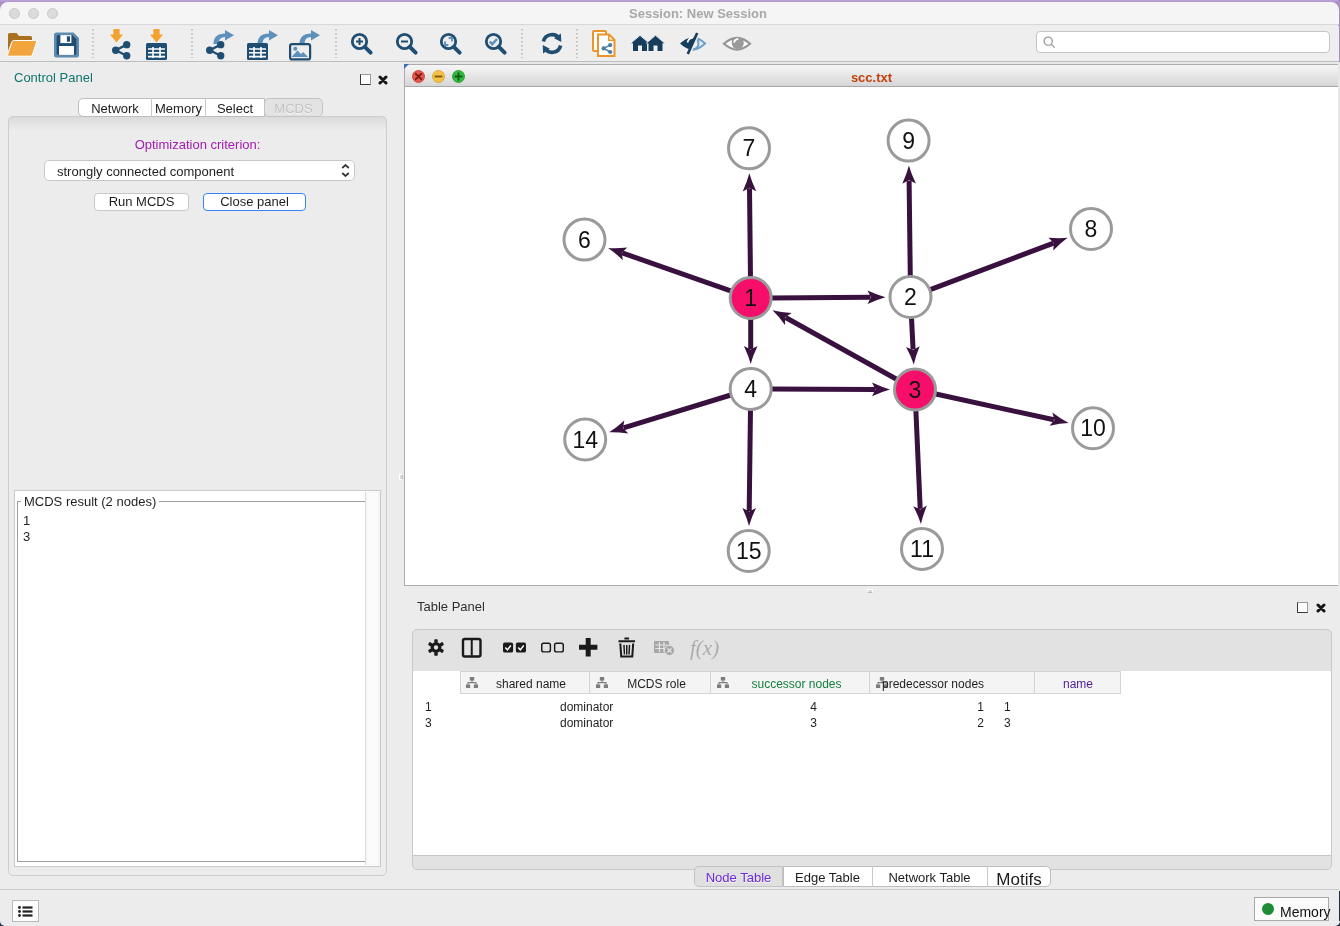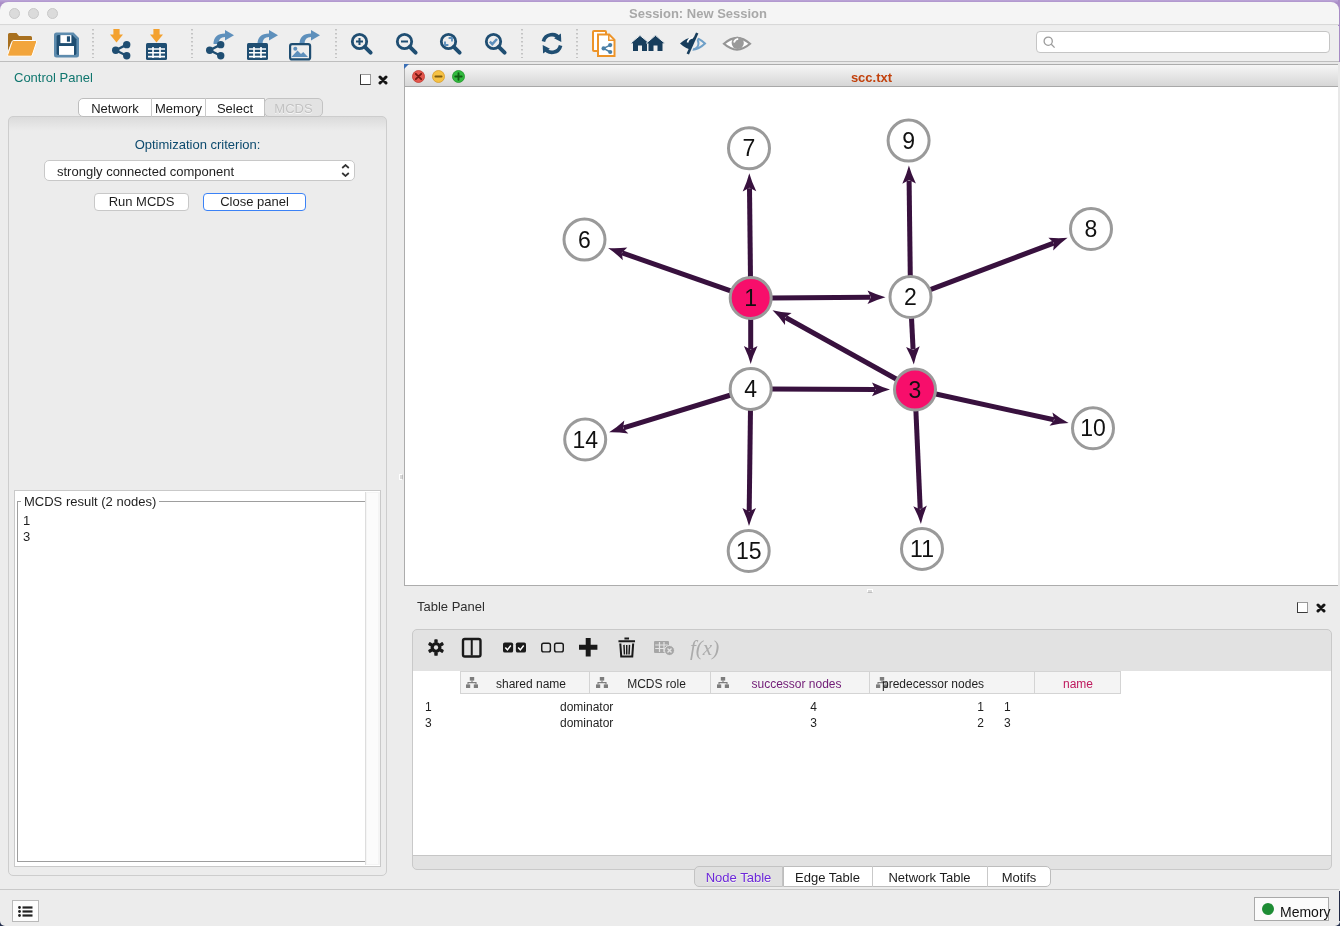--- a/index.html
+++ b/index.html
@@ -191,21 +191,21 @@
   <div class="abs" style="left:0;top:0;width:187px;height:19px;background:#FFFFFF;border:1px solid #BDBDBD;border-radius:5px 0 0 5px;"></div>
   <div class="abs" style="left:73px;top:0;width:1px;height:19px;background:#C9C9C9;"></div>
   <div class="abs" style="left:127px;top:0;width:1px;height:19px;background:#C9C9C9;"></div>
   <div class="abs" style="left:186px;top:0;width:59px;height:19px;background:#E3E3E3;border:1px solid #C3C3C3;border-radius:5px;"></div>
   <div class="abs" style="left:0;top:3px;width:74px;text-align:center;font-size:13px;color:#1C1C1C;">Network</div>
   <div class="abs" style="left:74px;top:3px;width:53px;text-align:center;font-size:13px;color:#1C1C1C;">Memory</div>
   <div class="abs" style="left:128px;top:3px;width:58px;text-align:center;font-size:13px;color:#1C1C1C;">Select</div>
   <div class="abs" style="left:186px;top:3px;width:59px;text-align:center;font-size:13px;color:#C2C2C2;text-shadow:0 1px 0 #F5F5F5;">MCDS</div>
 </div>
 
-<div class="abs" style="left:8px;top:137px;width:379px;height:15px;text-align:center;font-size:13px;color:#0c4a6e;">Optimization criterion:</div>
+<div class="abs" style="left:8px;top:137px;width:379px;height:15px;text-align:center;font-size:13px;color:#a21caf;">Optimization criterion:</div>
 <div class="abs" style="left:44px;top:160px;width:311px;height:21px;background:#FFFFFF;border:1px solid #C8C8C8;border-radius:5px;">
   <div class="abs" style="left:12px;top:3px;font-size:13px;color:#1F1F1F;">strongly connected component</div>
   <svg class="abs" style="right:4px;top:3px;" width="9" height="13" viewBox="0 0 9 13">
       <path d="M1.2 4 L4.5 1 L7.8 4" stroke="#333" stroke-width="1.7" fill="none"></path>
       <path d="M1.2 9 L4.5 12 L7.8 9" stroke="#333" stroke-width="1.7" fill="none"></path>
     </svg>
 </div>
 <div class="abs" style="left:94px;top:193px;width:95px;height:18px;background:#FFFFFF;border:1px solid #C8C8C8;border-radius:4px;text-align:center;font-size:13px;color:#1F1F1F;line-height:16px;">Run MCDS</div>
 <div class="abs" style="left:203px;top:193px;width:103px;height:18px;background:#FFFFFF;border:1px solid #3b82f6;border-radius:4px;text-align:center;font-size:13px;color:#1F1F1F;line-height:16px;">Close panel</div>
 
@@ -383,31 +383,31 @@
       <rect x="7.8" y="7.4" width="4.4" height="3.6" fill="#7D7D7D"></rect>
     </svg>
     <div class="abs" style="left:144px;top:6px;width:109px;text-align:center;font-size:12px;color:#1F1F1F;">MCDS role</div>
     <div class="abs" style="left:253px;top:0;width:159px;height:23px;background:#F4F4F4;border:1px solid #D4D4D4;border-left:none;"></div>
     <svg class="abs" style="left:259px;top:6px;" width="12" height="11" viewBox="0 0 12 11">
       <rect x="3.8" y="0" width="4.4" height="3.6" fill="#7D7D7D"></rect>
       <path d="M6 3.6 L6 5.6 M2 7.4 L2 5.6 L10 5.6 L10 7.4" stroke="#7D7D7D" stroke-width="1.1" fill="none"></path>
       <rect x="-0.2" y="7.4" width="4.4" height="3.6" fill="#7D7D7D"></rect>
       <rect x="7.8" y="7.4" width="4.4" height="3.6" fill="#7D7D7D"></rect>
     </svg>
-    <div class="abs" style="left:265px;top:6px;width:147px;text-align:center;font-size:12px;color:#701a75;">successor nodes</div>
+    <div class="abs" style="left:265px;top:6px;width:147px;text-align:center;font-size:12px;color:#15803d;">successor nodes</div>
     <div class="abs" style="left:412px;top:0;width:165px;height:23px;background:#F4F4F4;border:1px solid #D4D4D4;border-left:none;"></div>
     <svg class="abs" style="left:418px;top:6px;" width="12" height="11" viewBox="0 0 12 11">
       <rect x="3.8" y="0" width="4.4" height="3.6" fill="#7D7D7D"></rect>
       <path d="M6 3.6 L6 5.6 M2 7.4 L2 5.6 L10 5.6 L10 7.4" stroke="#7D7D7D" stroke-width="1.1" fill="none"></path>
       <rect x="-0.2" y="7.4" width="4.4" height="3.6" fill="#7D7D7D"></rect>
       <rect x="7.8" y="7.4" width="4.4" height="3.6" fill="#7D7D7D"></rect>
     </svg>
     <div class="abs" style="left:424px;top:6px;width:153px;text-align:left;font-size:12px;color:#1F1F1F;">predecessor nodes</div>
     <div class="abs" style="left:577px;top:0;width:86px;height:23px;background:#F4F4F4;border:1px solid #D4D4D4;border-left:none;"></div>
-    <div class="abs" style="left:577px;top:6px;width:86px;text-align:center;font-size:12px;color:#be185d;">name</div>
+    <div class="abs" style="left:577px;top:6px;width:86px;text-align:center;font-size:12px;color:#4c1d95;">name</div>
   </div>
 
 <div id="trows" class="abs" style="left:414px;top:694px;width:916px;height:34px;font-size:12px;color:#1F1F1F;">
     <div class="abs" style="left:11px;top:6px;">1</div>
     <div class="abs" style="left:146px;top:6px;">dominator</div>
     <div class="abs" style="left:253px;top:6px;width:150px;text-align:right;">4</div>
     <div class="abs" style="left:412px;top:6px;width:158px;text-align:right;">1</div>
     <div class="abs" style="left:590px;top:6px;">1</div>
     <div class="abs" style="left:11px;top:22px;">3</div>
     <div class="abs" style="left:146px;top:22px;">dominator</div>
@@ -417,21 +417,21 @@
   </div>
 
 <div class="abs" style="left:694px;top:866px;width:357px;height:21px;">
   <div class="abs" style="left:0;top:0;width:89px;height:21px;background:#E0E0E0;border:1px solid #C3C3C3;border-radius:5px 0 0 5px;"></div>
   <div class="abs" style="left:89px;top:0;width:268px;height:21px;background:#FFFFFF;border:1px solid #BDBDBD;border-radius:0 5px 5px 0;"></div>
   <div class="abs" style="left:178px;top:0;width:1px;height:21px;background:#C9C9C9;"></div>
   <div class="abs" style="left:293px;top:0;width:1px;height:21px;background:#C9C9C9;"></div>
   <div class="abs" style="left:0;top:4px;width:89px;text-align:center;font-size:13px;color:#6d28d9;text-shadow:0 1px 0 #F5F5F5;">Node Table</div>
   <div class="abs" style="left:89px;top:4px;width:89px;text-align:center;font-size:13px;color:#1C1C1C;">Edge Table</div>
   <div class="abs" style="left:178px;top:4px;width:115px;text-align:center;font-size:13px;color:#1C1C1C;">Network Table</div>
-  <div class="abs" style="left:293px;top:4px;width:64px;text-align:center;font-size:13px;color:#1C1C1C;">Motifs</div>
+  <div class="abs" style="left:293px;top:4px;width:64px;text-align:center;font-size:17px;color:#1C1C1C;">Motifs</div>
 </div>
 
 <div class="abs" style="left:0;top:889px;width:1339px;height:37px;background:#ECECEC;border-top:1px solid #C9C9C9;"></div>
 <div class="abs" style="left:12px;top:900px;width:27px;height:22px;background:#FCFCFC;border:1px solid #B9B9B9;"></div>
 <svg class="abs" style="left:18px;top:906px;" width="15" height="11" viewBox="0 0 15 11">
   <circle cx="1.5" cy="1.5" r="1.4" fill="#222"></circle>
     <rect x="4.5" y="0.4" width="10" height="2.2" fill="#222"></rect>
   <circle cx="1.5" cy="5.5" r="1.4" fill="#222"></circle>
     <rect x="4.5" y="4.4" width="10" height="2.2" fill="#222"></rect>
   <circle cx="1.5" cy="9.5" r="1.4" fill="#222"></circle>

